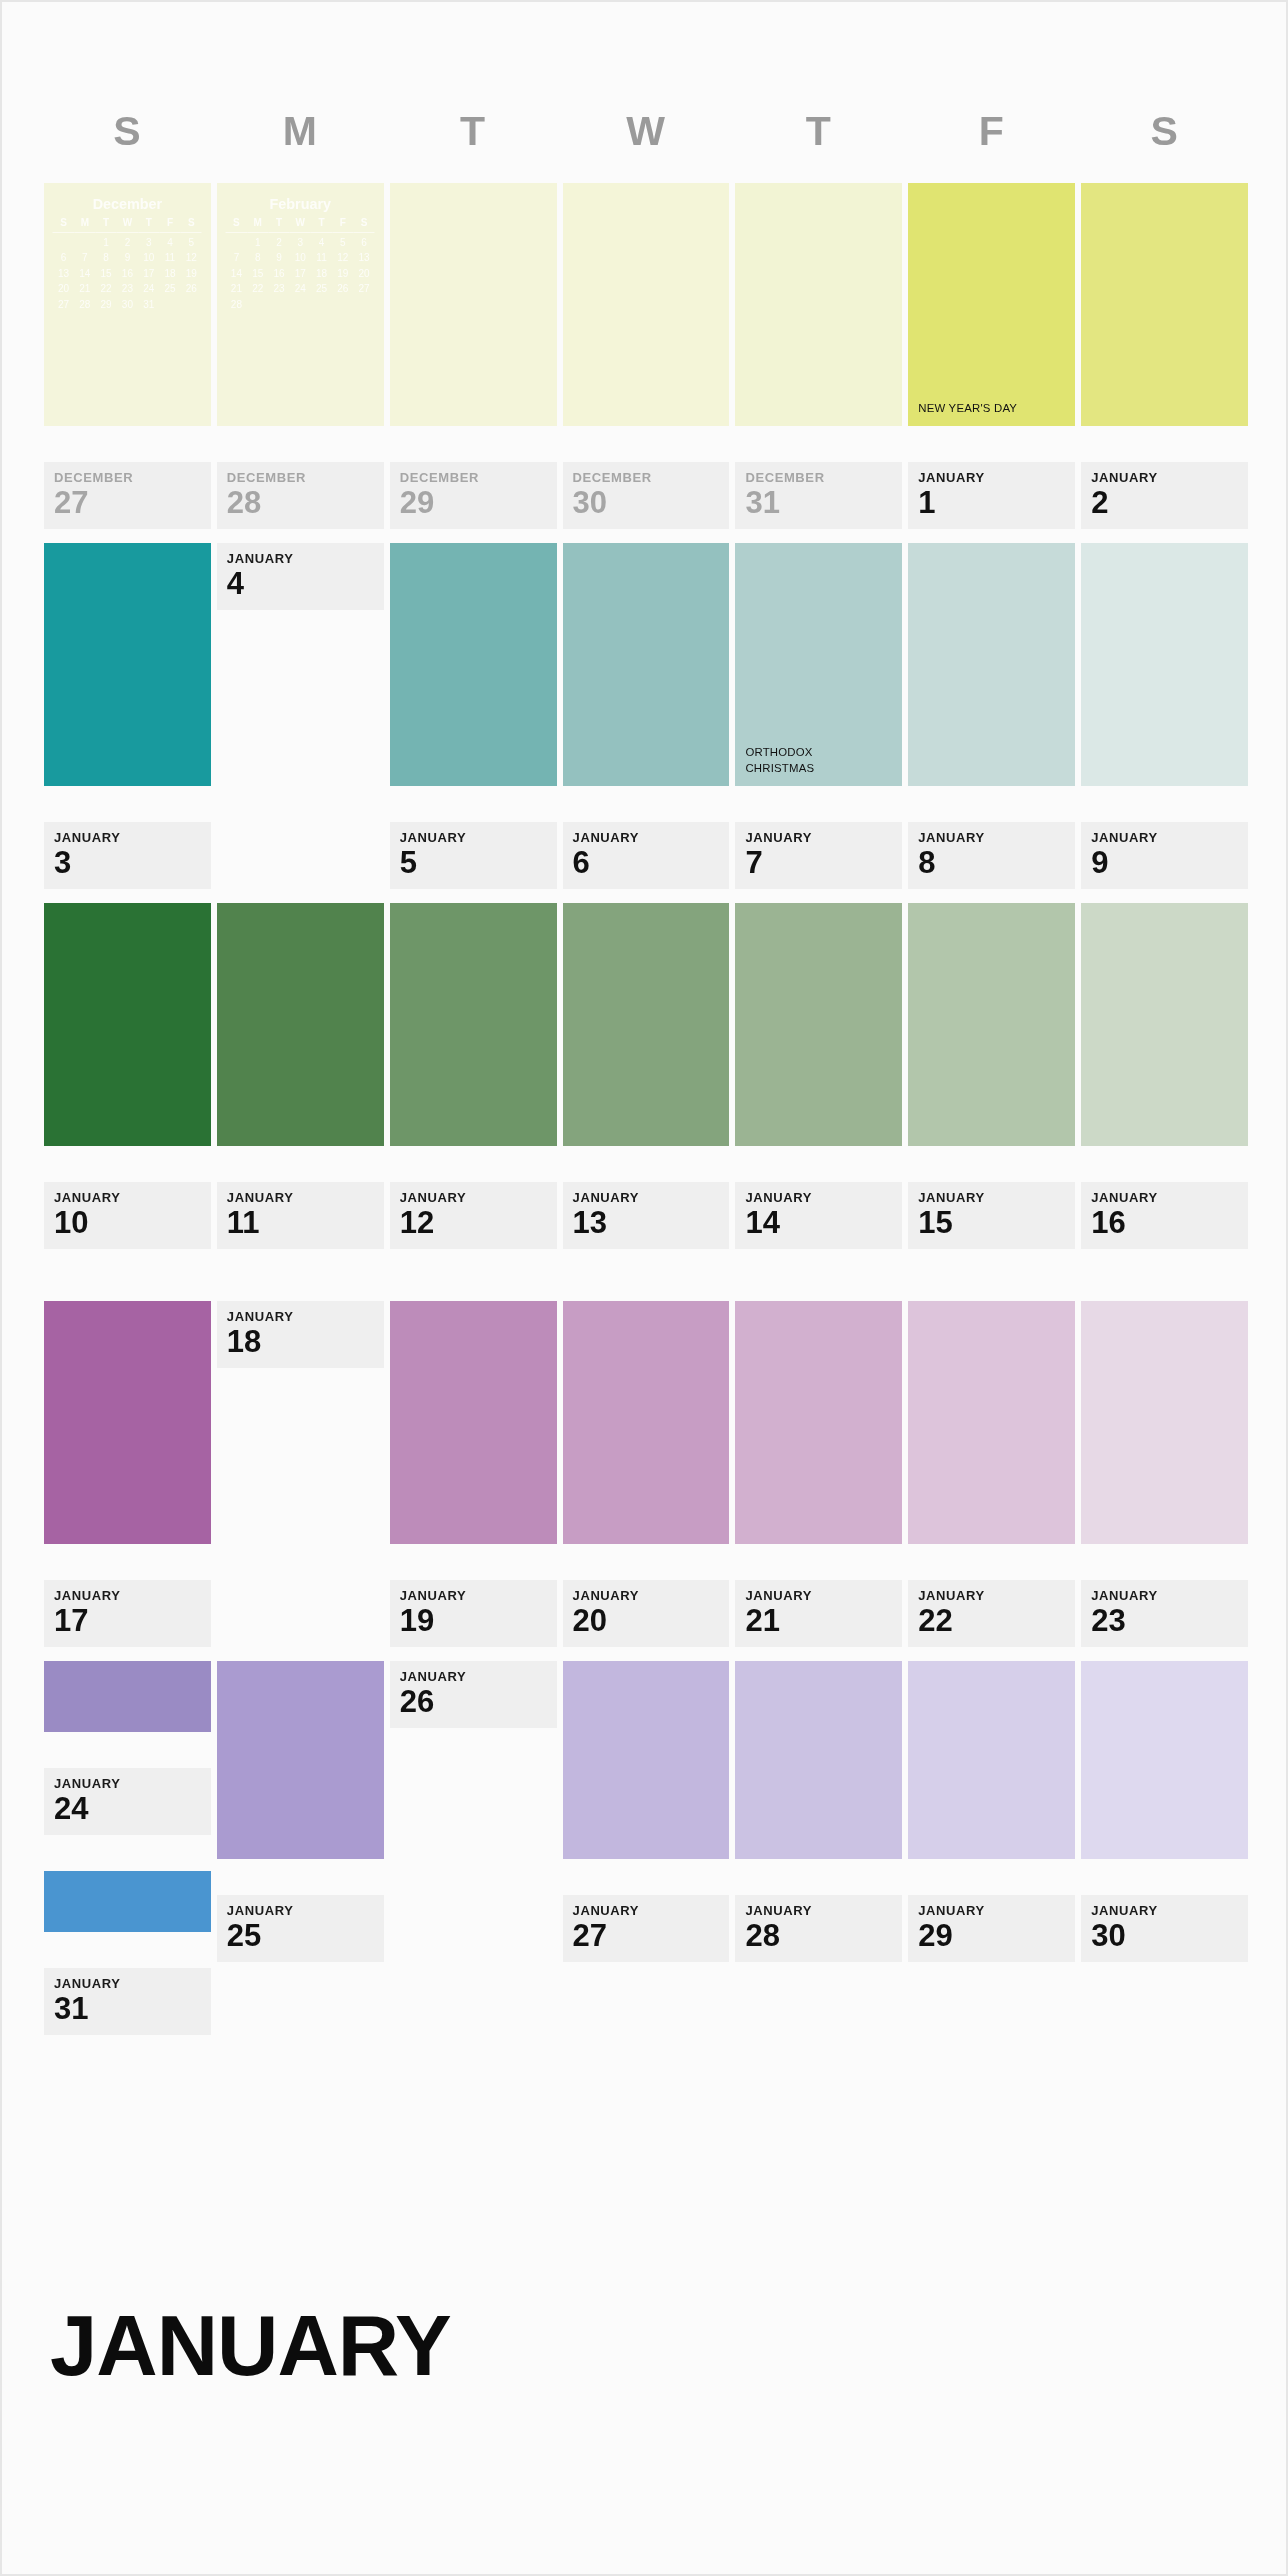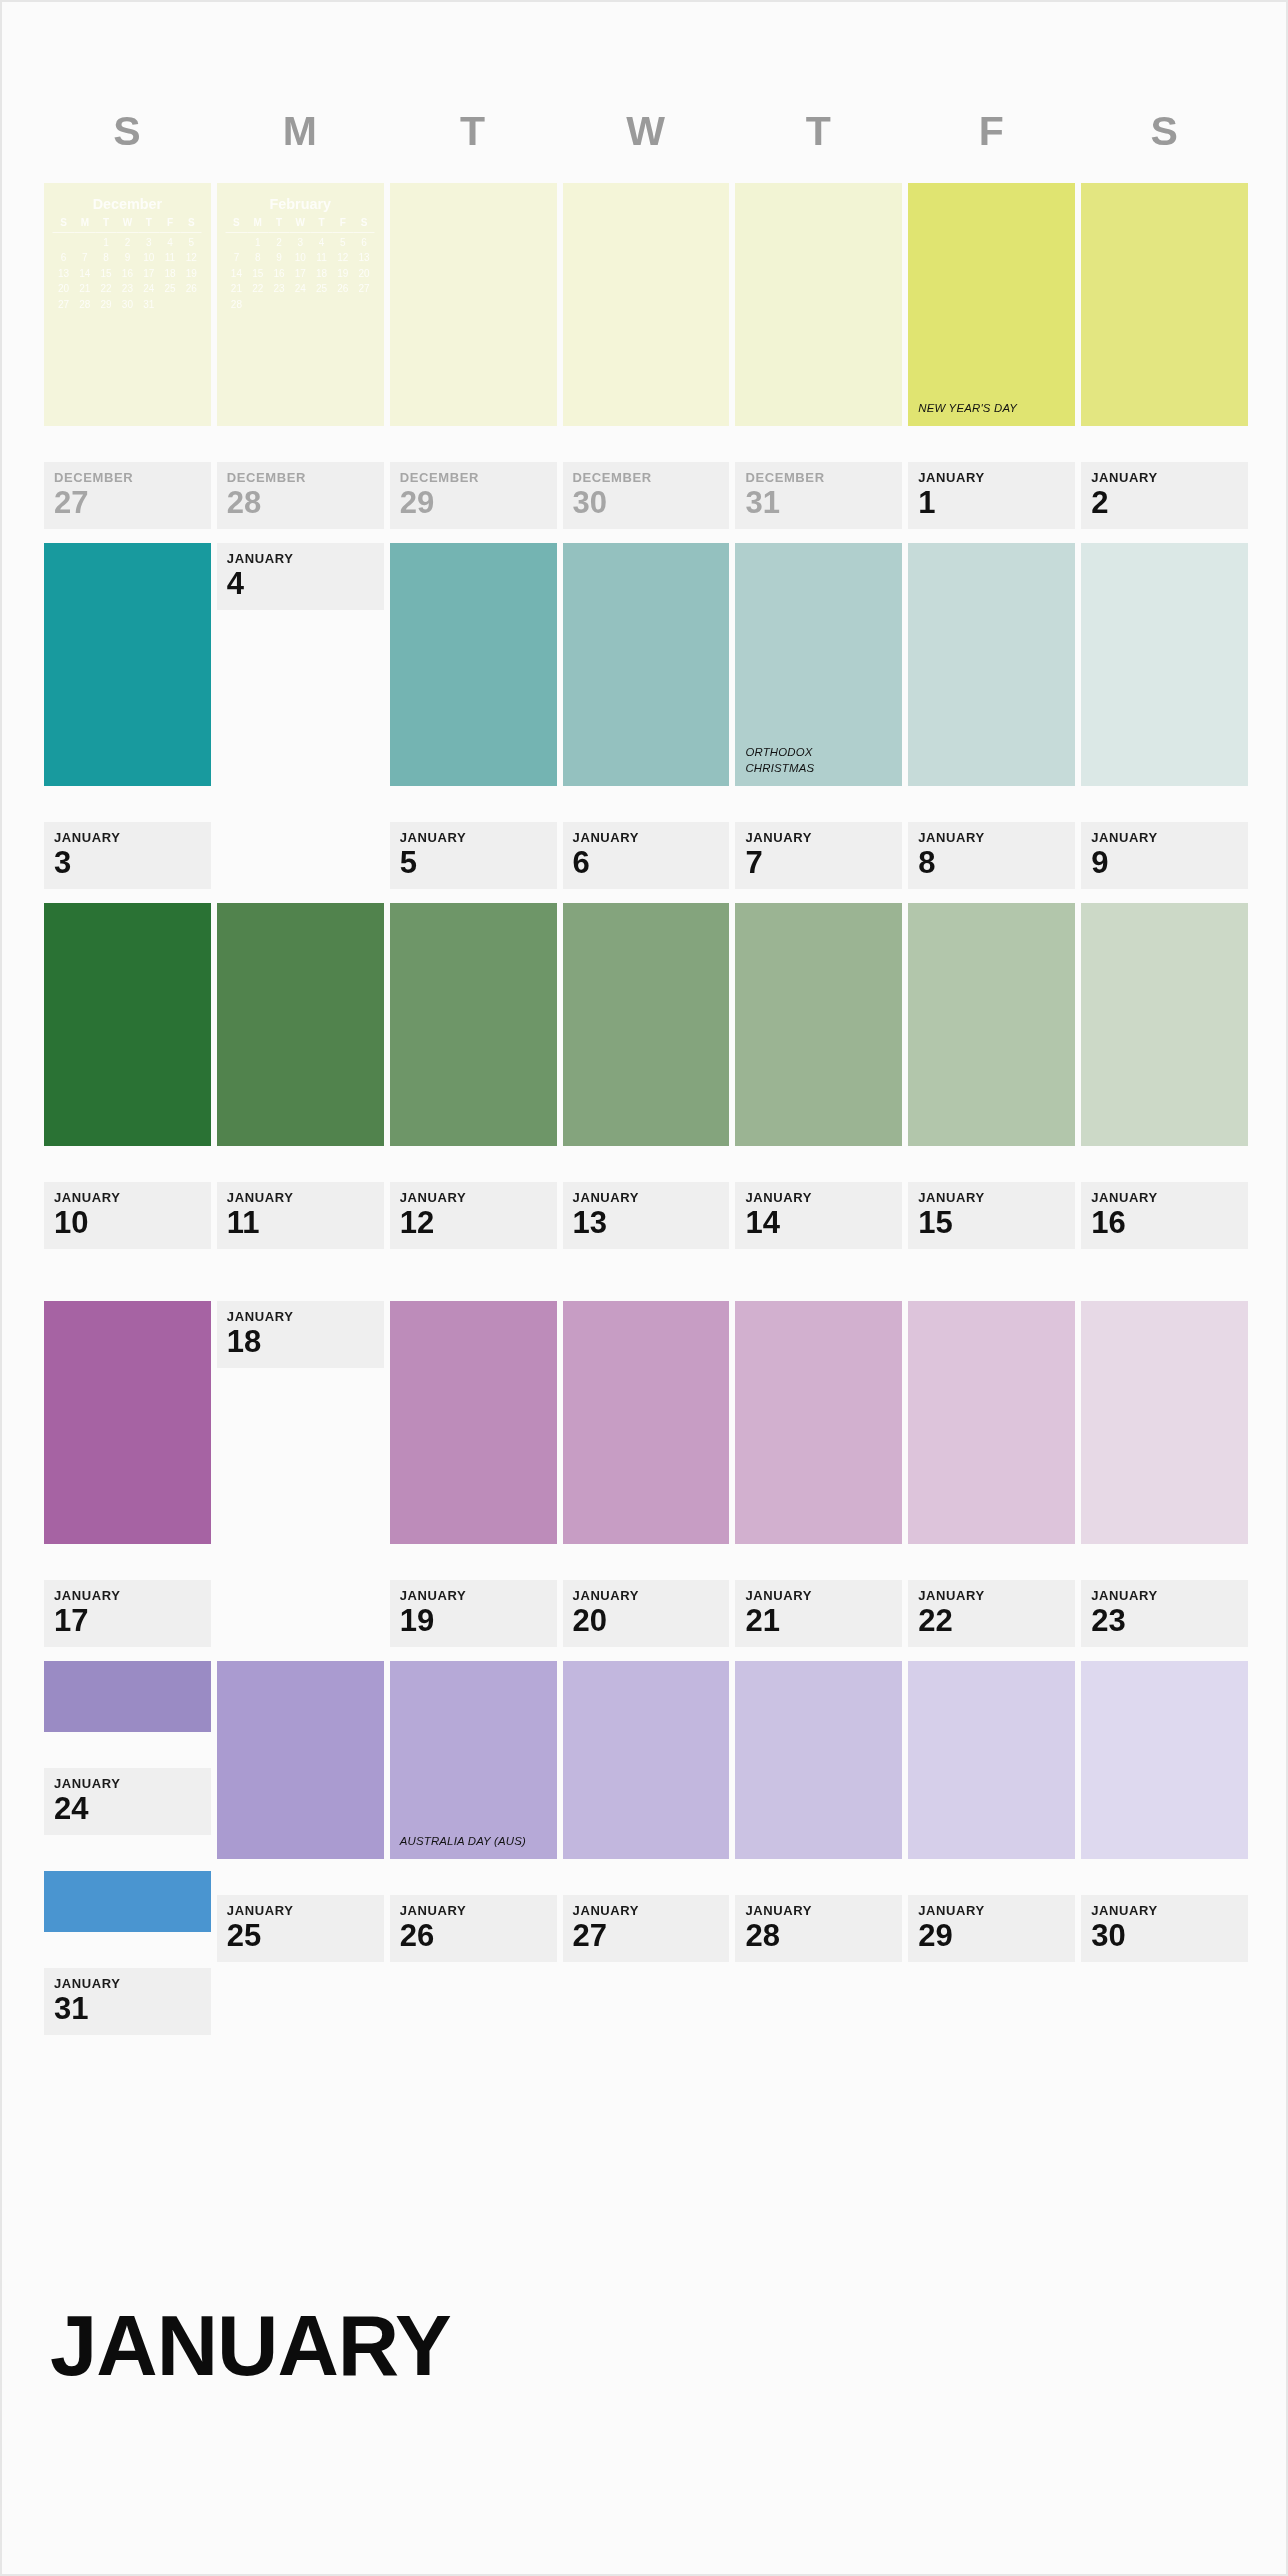--- a/index.html
+++ b/index.html
@@ -73,21 +73,20 @@
   .swatch.short { height: 198px; }
 
   .holiday {
     font-size: 11.4px;
     font-weight: normal;
     color: #111111;
     line-height: 1.35;
     letter-spacing: 0.2px;
     text-transform: uppercase;
     max-width: 95%;
-    font-style: italic;
   }
   .holiday + .holiday { margin-top: 8px; }
 
   .datebar {
     background: #efefef;
     height: 67px;
     padding: 9px 0 0 10px;
   }
   .dlabel {
     font-size: 13px;
@@ -495,23 +494,20 @@
           </div>
         </div>
         <div class="cell">
           <div class="swatch short" style="background: rgb(170, 155, 208);"></div>
           <div class="datebar">
             <div class="dlabel">JANUARY</div>
             <div class="dnum">25</div>
           </div>
         </div>
         <div class="cell">
-          <div class="swatch short" style="background: rgb(182, 169, 215);">
-            <div class="holiday" style="white-space: pre-line;">Australia Day (AUS)</div>
-          </div>
           <div class="datebar">
             <div class="dlabel">JANUARY</div>
             <div class="dnum">26</div>
           </div>
         </div>
         <div class="cell">
           <div class="swatch short" style="background: rgb(194, 183, 222);"></div>
           <div class="datebar">
             <div class="dlabel">JANUARY</div>
             <div class="dnum">27</div>

